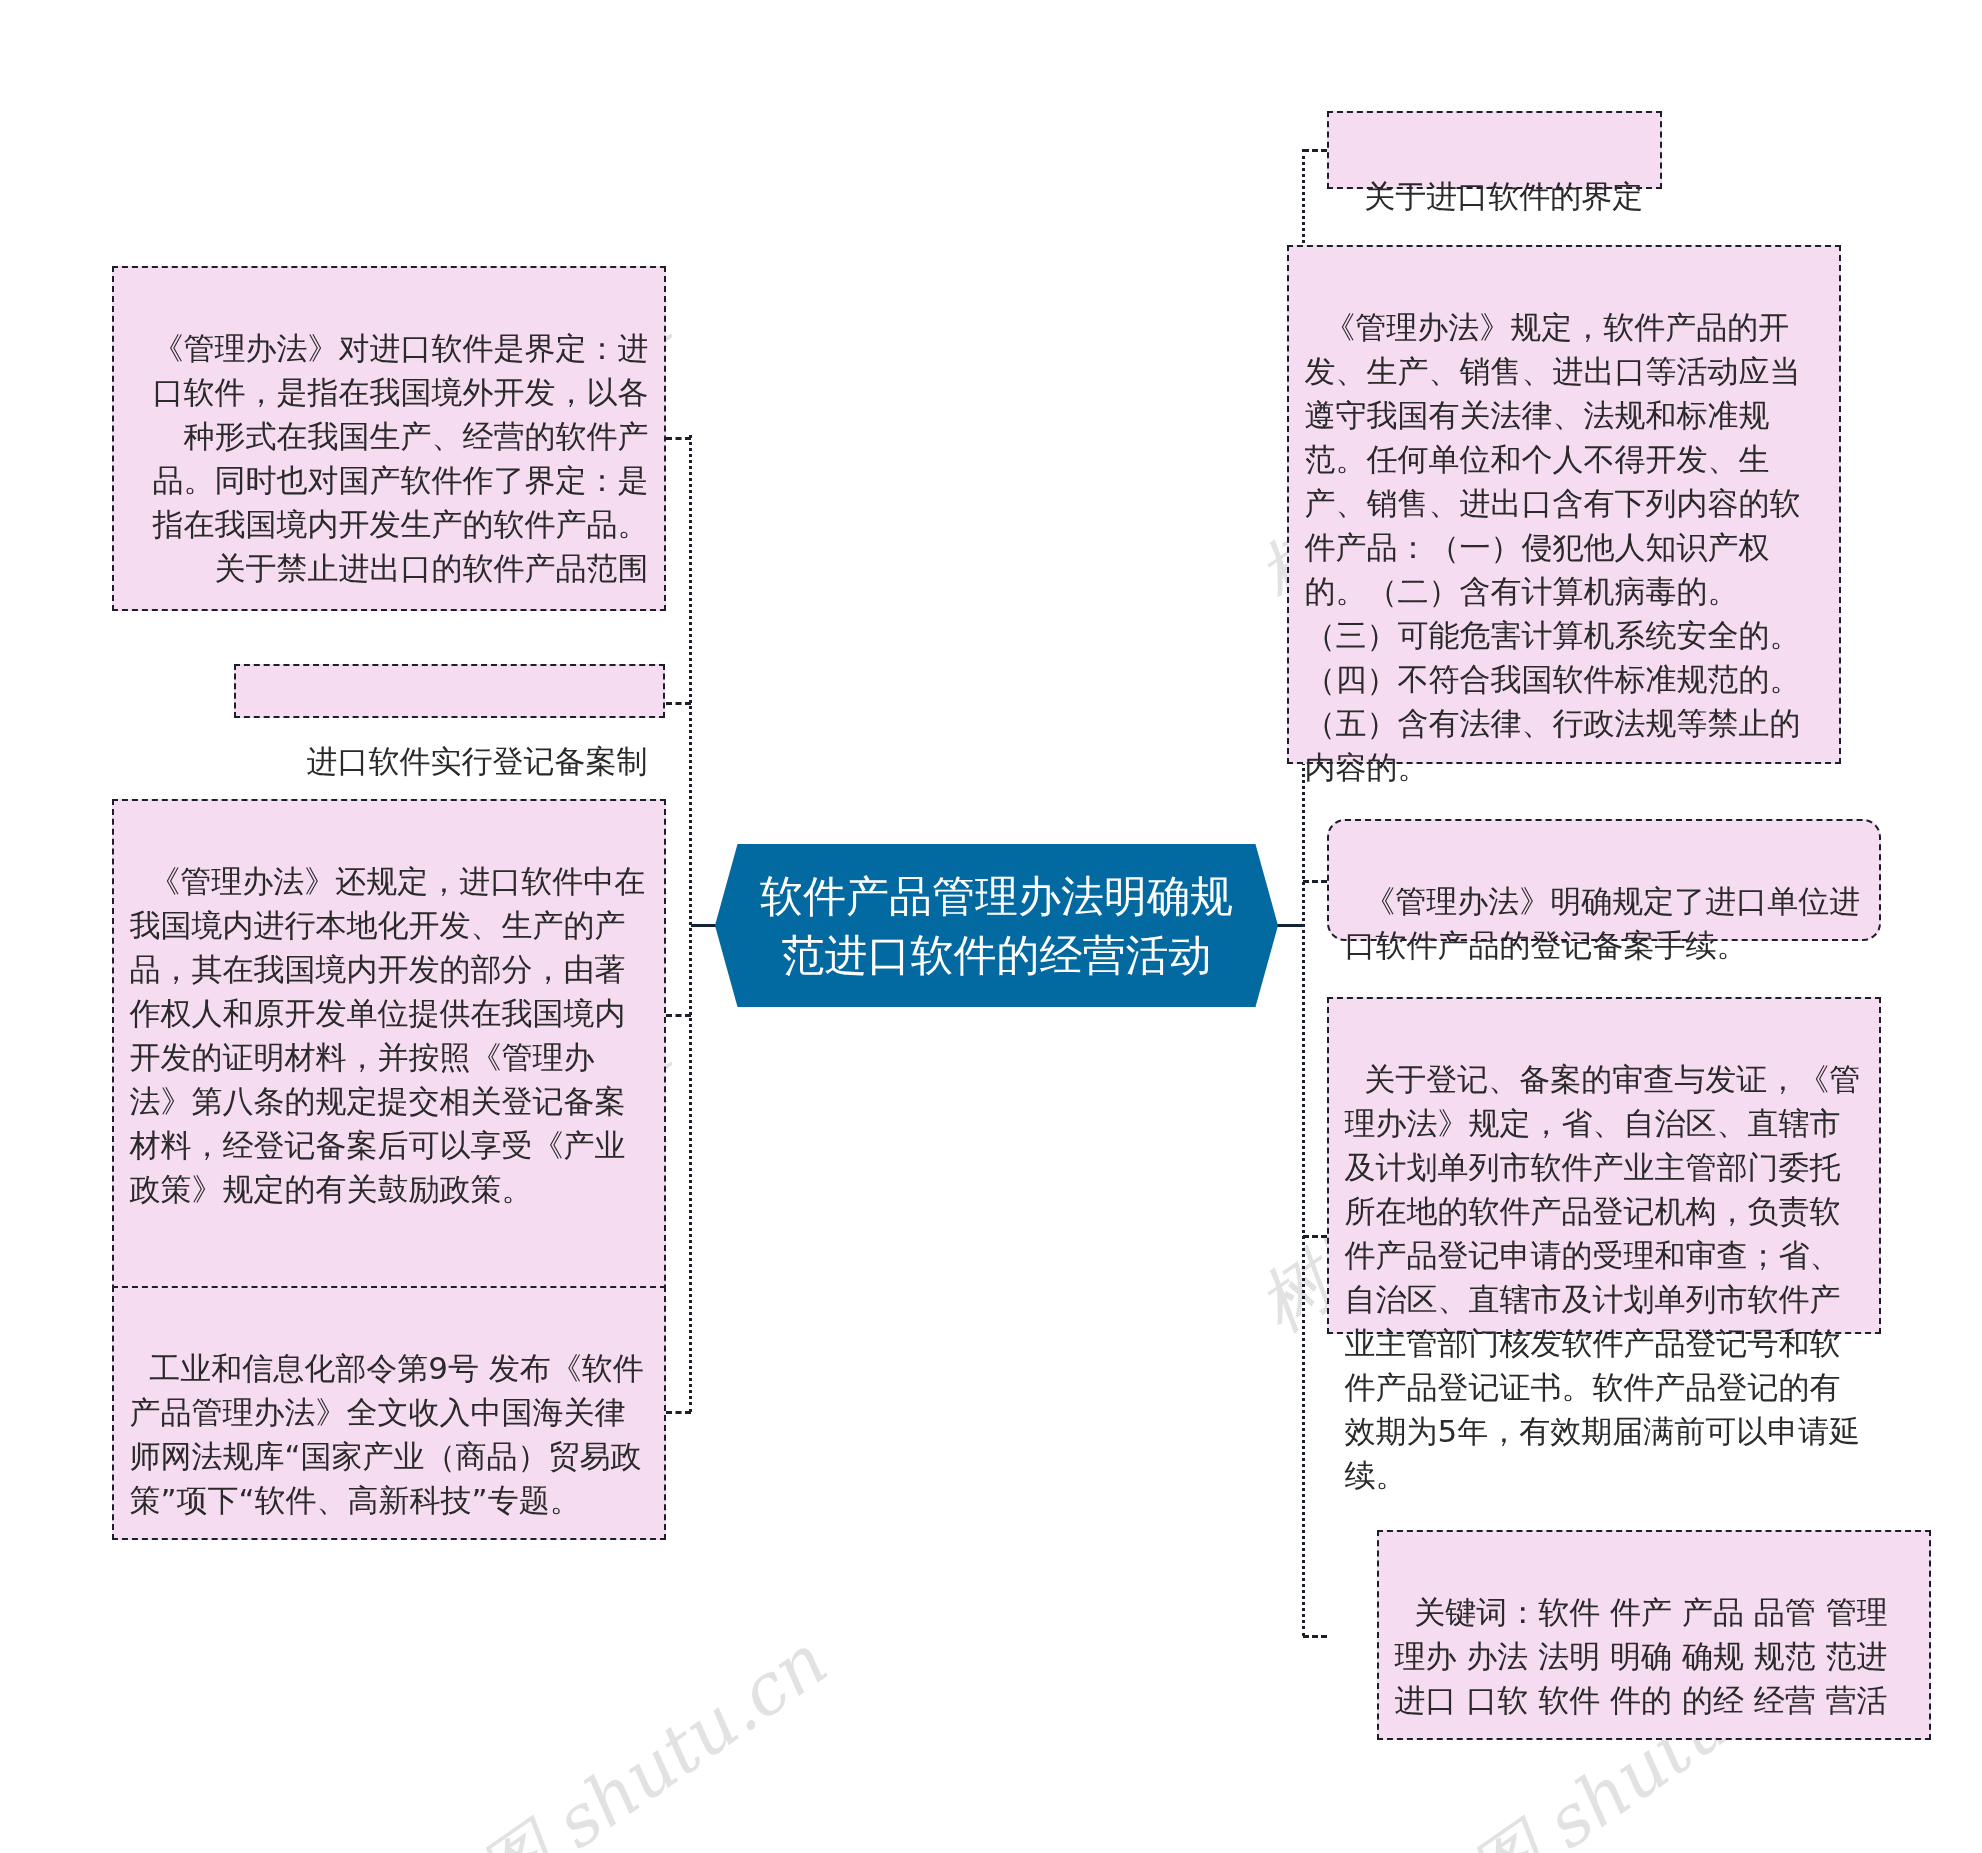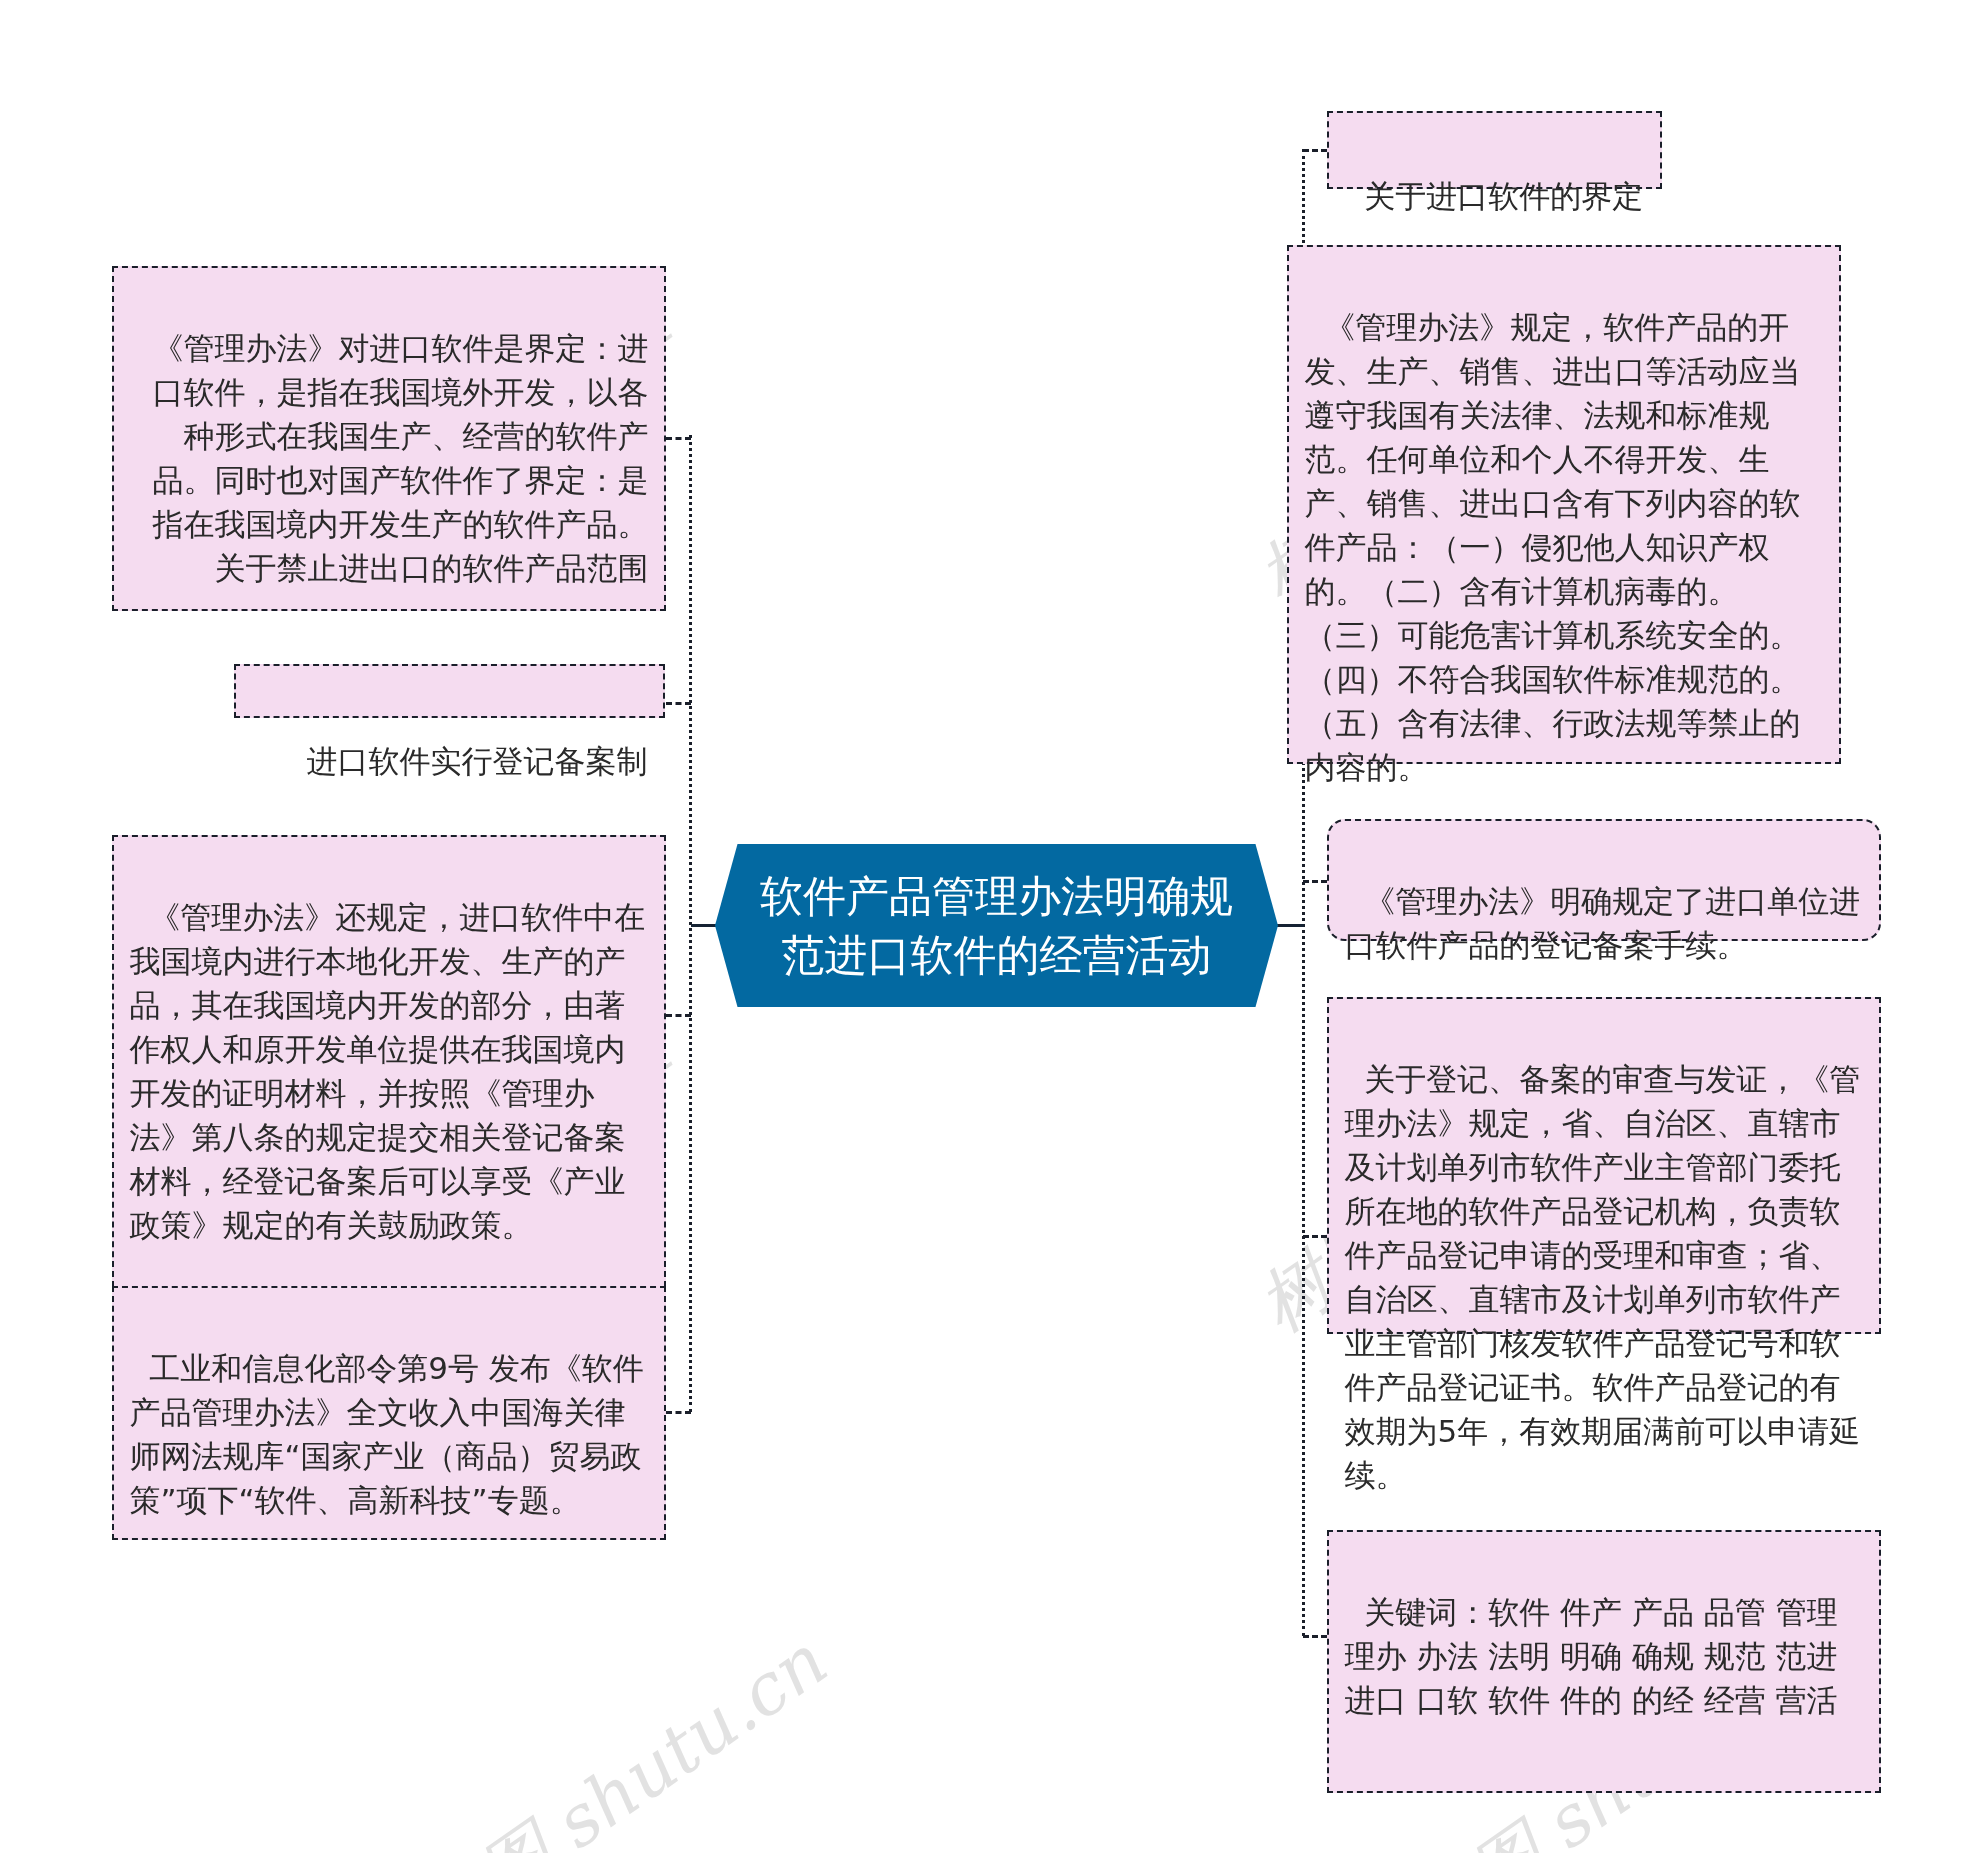--- a/index.html
+++ b/index.html
@@ -49,35 +49,35 @@
 <div class="center">
   <span>软件产品管理办法明确规范进口软件的经营活动</span>
 </div>
 
 <div class="node" style="left:112px; top:266px; width:554px; height:345px;text-align:right;">
   <span>《管理办法》对进口软件是界定：进口软件，是指在我国境外开发，以各种形式在我国生产、经营的软件产品。同时也对国产软件作了界定：是指在我国境内开发生产的软件产品。　　关于禁止进出口的软件产品范围</span>
 </div>
 <div class="node right-align" style="left:234px; top:664px; width:431px; height:54px; padding-top:29px;">
   <span>进口软件实行登记备案制</span>
 </div>
-<div class="node" style="left:112px; top:799px; width:554px; height:551px;margin-top:36px;">
+<div class="node" style="left:112px; top:799px; width:554px; height:551px;">
   <span>《管理办法》还规定，进口软件中在我国境内进行本地化开发、生产的产品，其在我国境内开发的部分，由著作权人和原开发单位提供在我国境内开发的证明材料，并按照《管理办法》第八条的规定提交相关登记备案材料，经登记备案后可以享受《产业政策》规定的有关鼓励政策。</span>
 </div>
 <div class="node" style="left:112px; top:1286px; width:554px; height:254px;">
   <span>工业和信息化部令第9号 发布《软件产品管理办法》全文收入中国海关律师网法规库“国家产业（商品）贸易政策”项下“软件、高新科技”专题。</span>
 </div>
 
 <div class="node" style="left:1327px; top:111px; width:335px; height:78px; padding-top:17px;">
   <span>关于进口软件的界定</span>
 </div>
 <div class="node" style="left:1287px; top:245px; width:554px; height:519px;">
   <span>《管理办法》规定，软件产品的开发、生产、销售、进出口等活动应当遵守我国有关法律、法规和标准规范。任何单位和个人不得开发、生产、销售、进出口含有下列内容的软件产品：（一）侵犯他人知识产权的。（二）含有计算机病毒的。（三）可能危害计算机系统安全的。（四）不符合我国软件标准规范的。（五）含有法律、行政法规等禁止的内容的。</span>
 </div>
 <div class="node" style="left:1327px; top:819px; width:554px; height:122px;border-radius:18px;">
   <span>《管理办法》明确规定了进口单位进口软件产品的登记备案手续。</span>
 </div>
 <div class="node" style="left:1327px; top:997px; width:554px; height:337px;">
   <span>关于登记、备案的审查与发证，《管理办法》规定，省、自治区、直辖市及计划单列市软件产业主管部门委托所在地的软件产品登记机构，负责软件产品登记申请的受理和审查；省、自治区、直辖市及计划单列市软件产业主管部门核发软件产品登记号和软件产品登记证书。软件产品登记的有效期为5年，有效期届满前可以申请延续。</span>
 </div>
-<div class="node" style="left:1327px; top:1530px; width:554px; height:263px;">
+<div class="node" style="left:1377px; top:1530px; width:554px; height:210px;">
   <span>关键词：软件 件产 产品 品管 管理 理办 办法 法明 明确 确规 规范 范进 进口 口软 软件 件的 的经 经营 营活</span>
 </div>
 
 
 </body></html>

